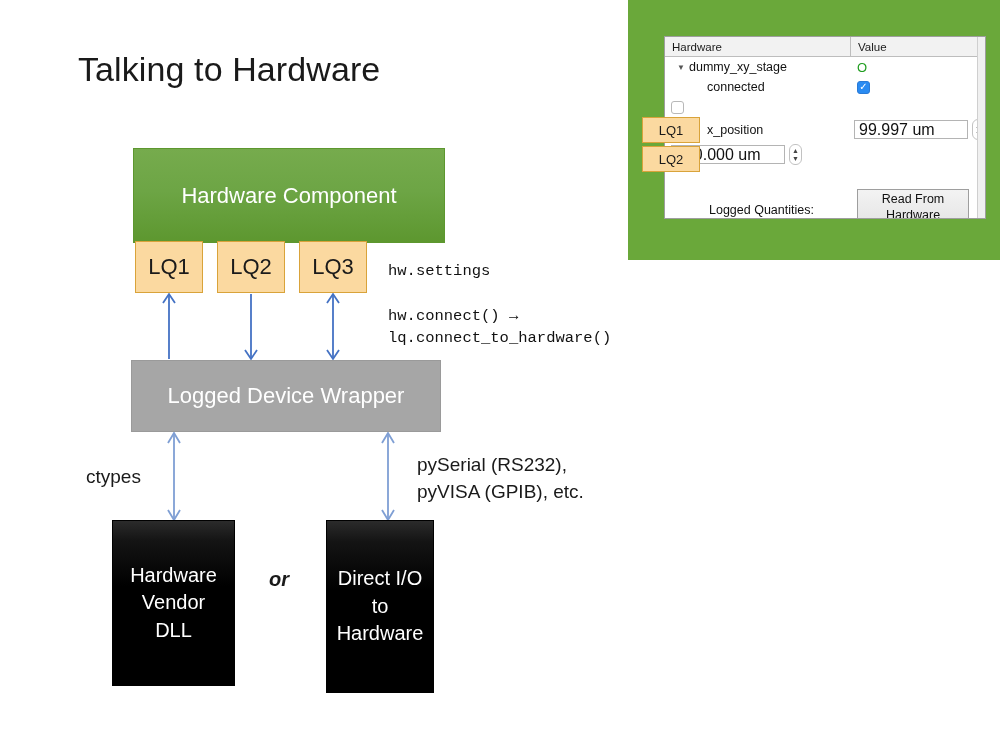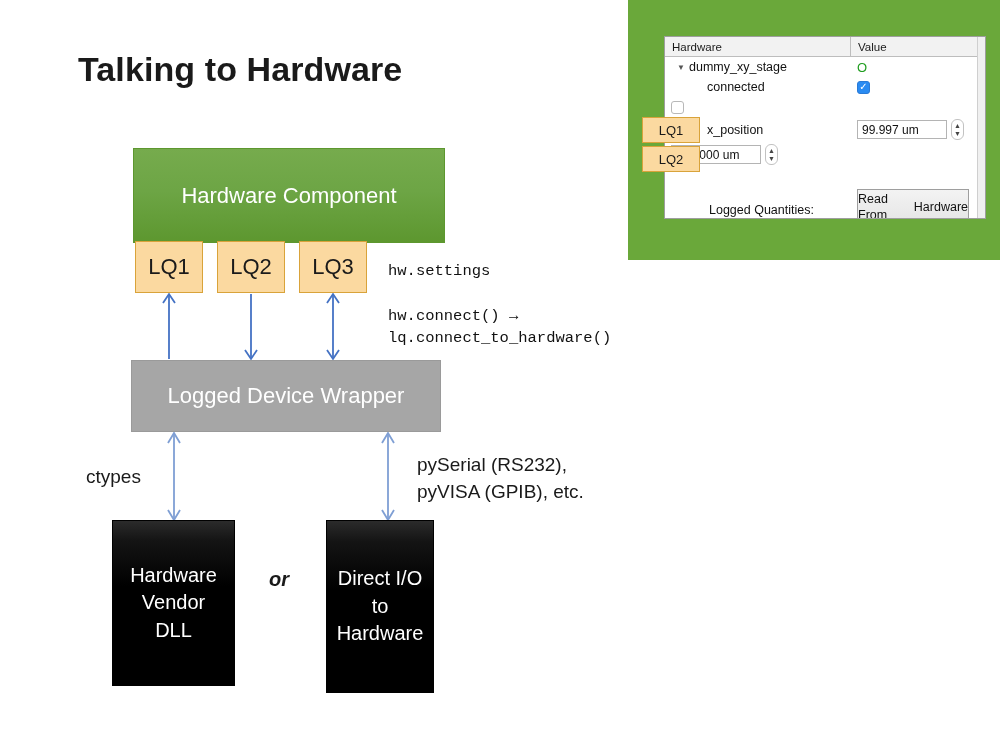--- a/index.html
+++ b/index.html
@@ -15,21 +15,21 @@
     font-family: "Liberation Sans", sans-serif;
     -webkit-font-smoothing: antialiased;
   }
 
   
   #slide-title {
     position: absolute;
     left: 78px;
     top: 50px;
     font-size: 34px;
-    font-weight: 700;
+    font-weight: 400;
     color: #1a1a1a;
     letter-spacing: 0.1px;
     white-space: nowrap;
   }
 
   
   .box {
     position: absolute;
     box-sizing: border-box;
     display: flex;
@@ -255,29 +255,29 @@
     border: 1px solid #b8b8b8;
   }
 
   .spin-row {
     display: flex;
     align-items: center;
     height: 25px;
     font-size: 12.5px;
   }
   .spin-field {
-    width: 90px;
+    width: 114px;
     height: 19px;
     background: #ffffff;
     border: 1px solid #b4b4b4;
     box-sizing: border-box;
     display: flex;
     align-items: center;
     padding-left: 4px;
-    font-size: 12px;
+    font-size: 16px;
     color: #111111;
   }
   .spin-buttons {
     width: 13px;
     height: 21px;
     margin-left: 4px;
     border: 1px solid #c2c2c2;
     border-radius: 6px;
     background: #ffffff;
     box-sizing: border-box;
@@ -303,21 +303,21 @@
     padding-left: 44px;
     padding-top: 14px;
   }
   #read-from-hardware-button {
     width: 112px;
     height: 38px;
     background: linear-gradient(to bottom, #f3f3f3, #e4e4e4);
     border: 1px solid #9e9e9e;
     box-sizing: border-box;
     display: flex;
-    flex-direction: row;
+    flex-direction: column;
     align-items: center;
     justify-content: center;
     font-size: 12.5px;
     color: #111111;
     line-height: 1.25;
     margin-left: 6px;
   }
 
   
   .lq-callout {

